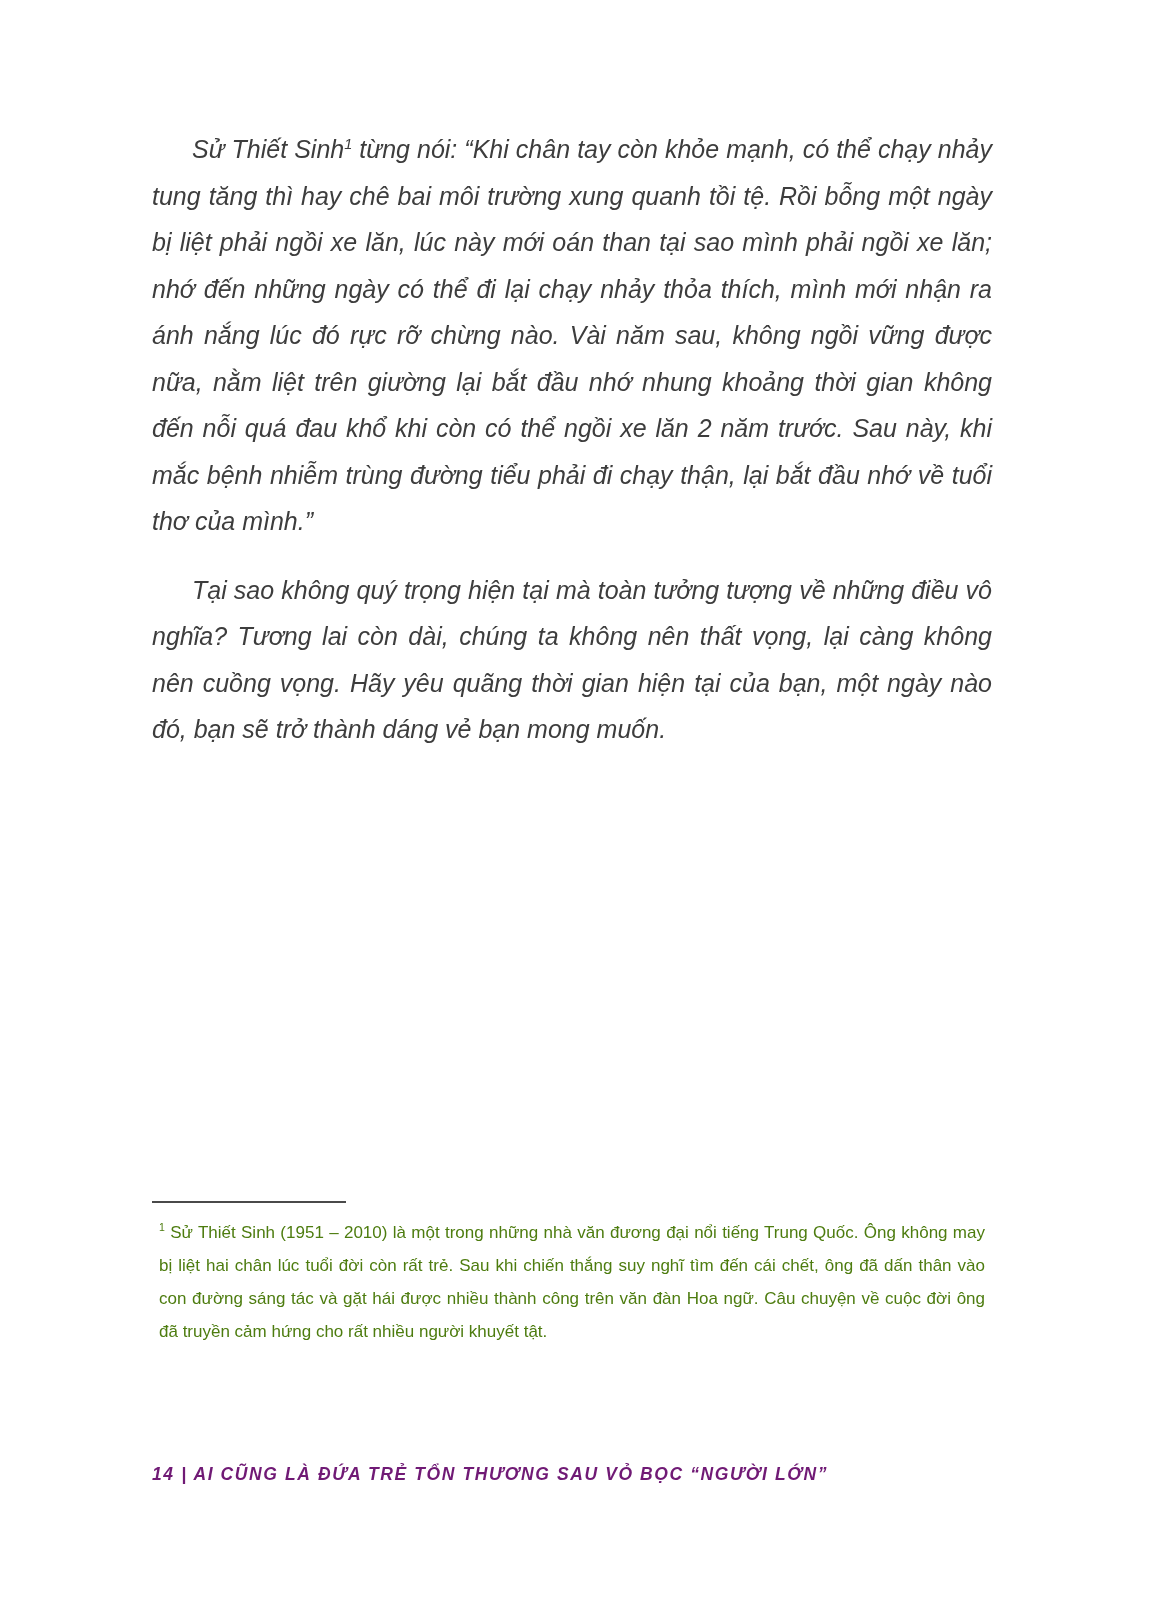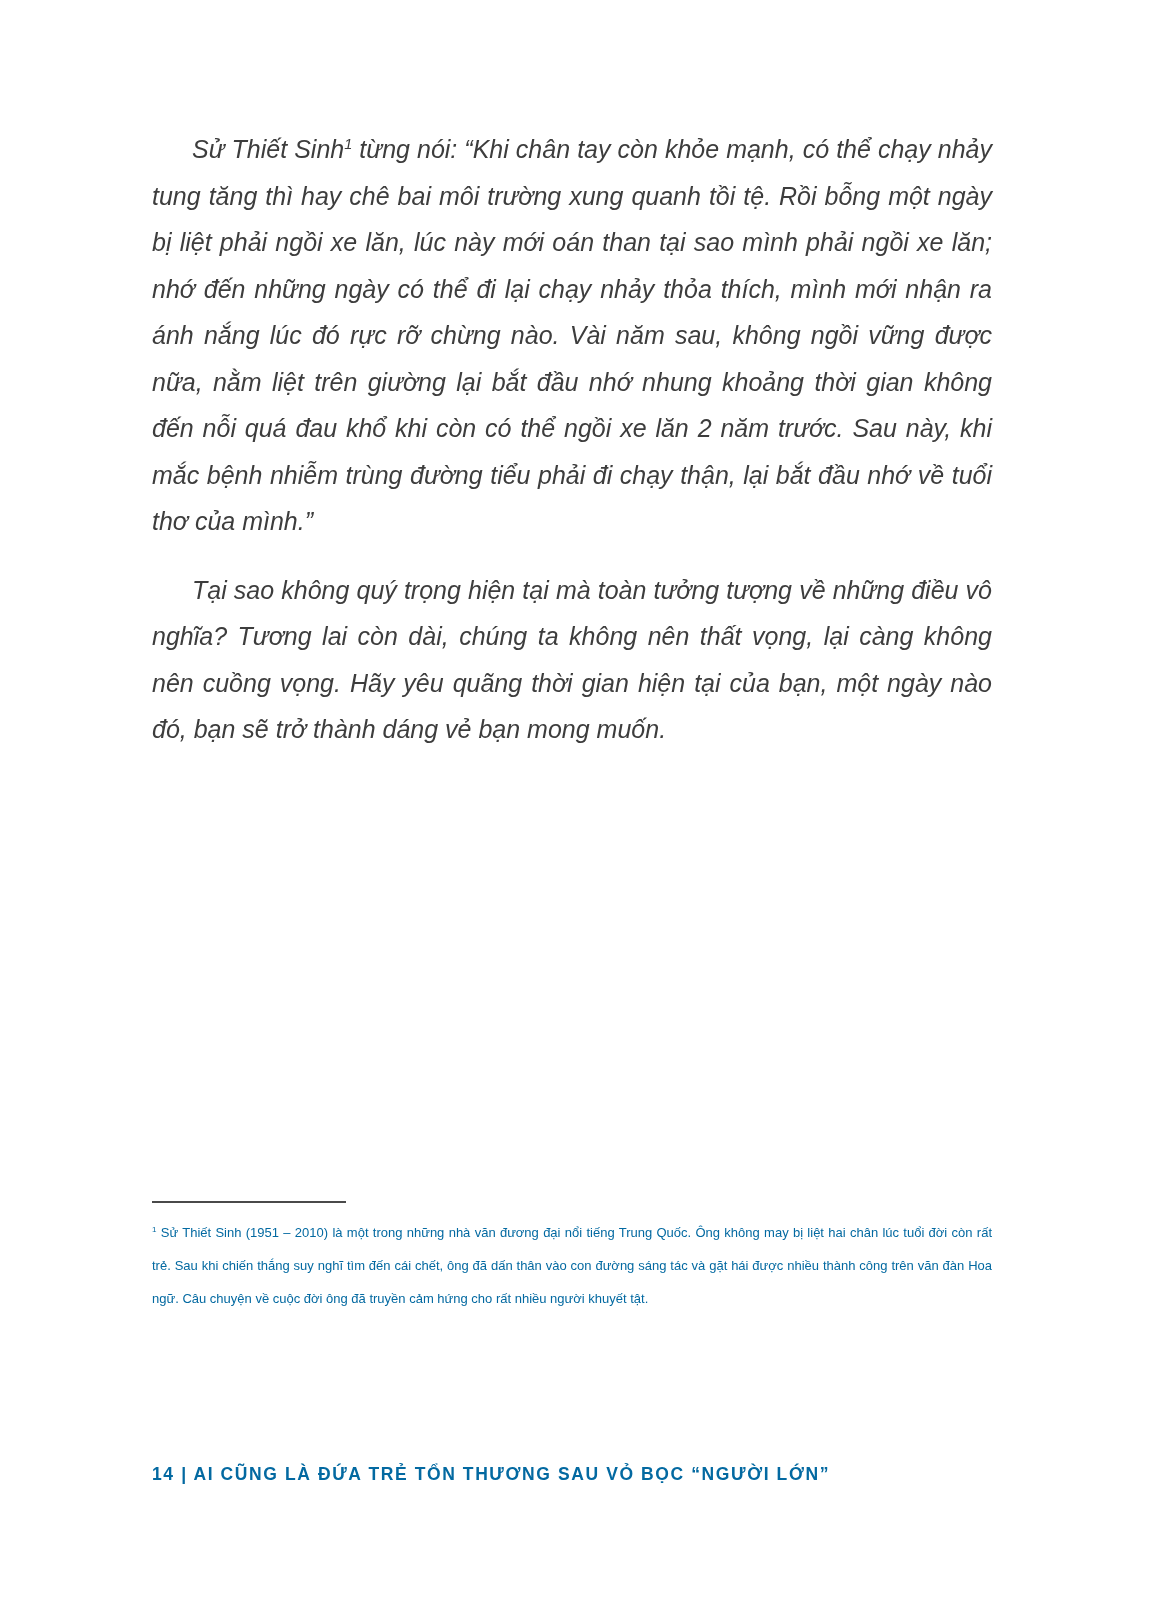--- a/index.html
+++ b/index.html
@@ -42,40 +42,41 @@
     top: 1201px;
     width: 840px;
   }
   .footnote-rule {
     width: 194px;
     height: 0;
     border-top: 2px solid #4a4a4a;
     margin-bottom: 13px;
   }
   .footnote-text {
-    margin: 0;
-    font-size: 13px;
+    margin: 7px;
+    font-size: 17px;
     line-height: 33px;
-    color: #0369a1;
+    color: #4d7c0f;
     text-align: justify;
   }
   .footnote-text sup {
     font-size: 0.62em;
     line-height: 0;
     vertical-align: super;
   }
   .page-footer {
     position: absolute;
     left: 152px;
     top: 1464px;
     font-size: 17.5px;
     font-weight: 700;
     letter-spacing: 1.6px;
-    color: #0369a1;
+    color: #701a75;
     white-space: nowrap;
+    font-style: italic;
   }
 </style>
 </head>
 <body>
 
 <div class="page">
 
   <div class="content">
     <p class="body-para"><span>Sử Thiết Sinh</span><sup>1</sup><span> từng nói: “Khi chân tay còn khỏe mạnh, có thể chạy nhảy tung tăng thì hay chê bai môi trường xung quanh tồi tệ. Rồi bỗng một ngày bị liệt phải ngồi xe lăn, lúc này mới oán than tại sao mình phải ngồi xe lăn; nhớ đến những ngày có thể đi lại chạy nhảy thỏa thích, mình mới nhận ra ánh nắng lúc đó rực rỡ chừng nào. Vài năm sau, không ngồi vững được nữa, nằm liệt trên giường lại bắt đầu nhớ nhung khoảng thời gian không đến nỗi quá đau khổ khi còn có thể ngồi xe lăn 2 năm trước. Sau này, khi mắc bệnh nhiễm trùng đường tiểu phải đi chạy thận, lại bắt đầu nhớ về tuổi thơ của mình.”</span></p>
     <p class="body-para">Tại sao không quý trọng hiện tại mà toàn tưởng tượng về những điều vô nghĩa? Tương lai còn dài, chúng ta không nên thất vọng, lại càng không nên cuồng vọng. Hãy yêu quãng thời gian hiện tại của bạn, một ngày nào đó, bạn sẽ trở thành dáng vẻ bạn mong muốn.</p>

